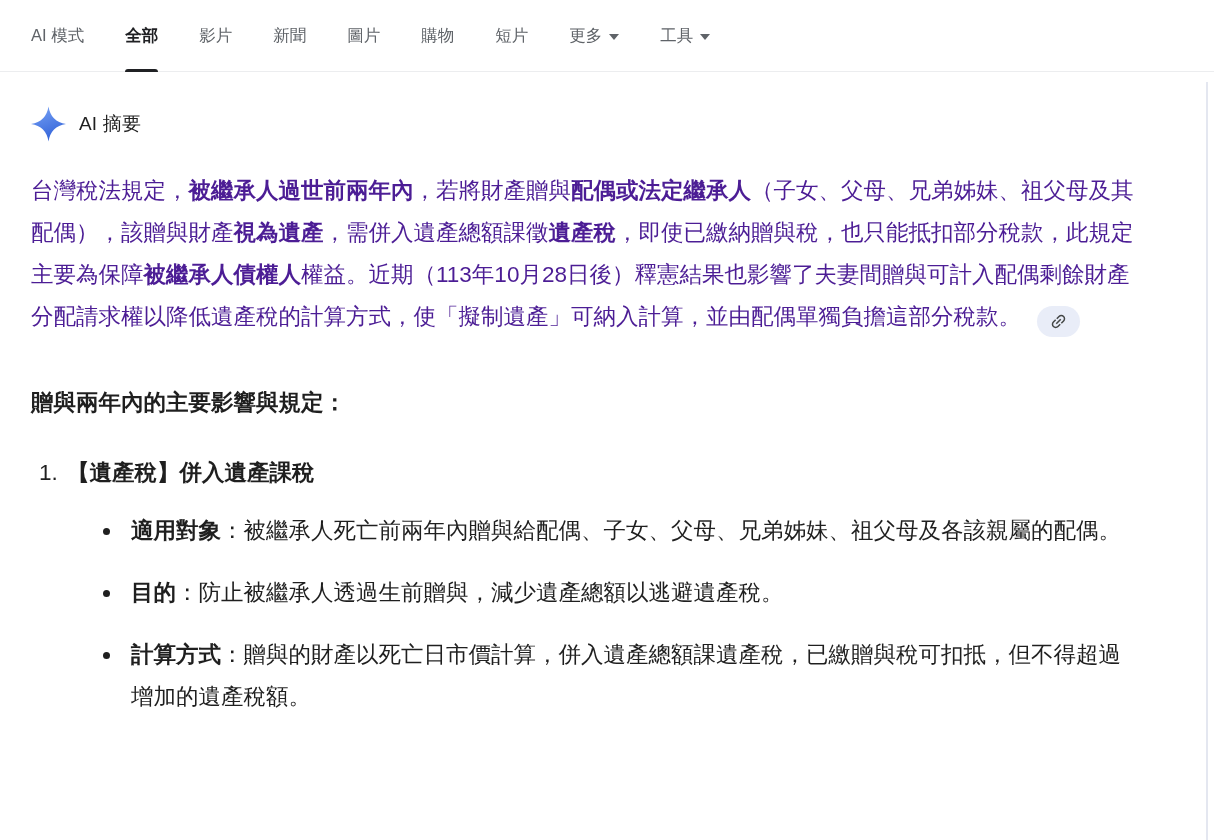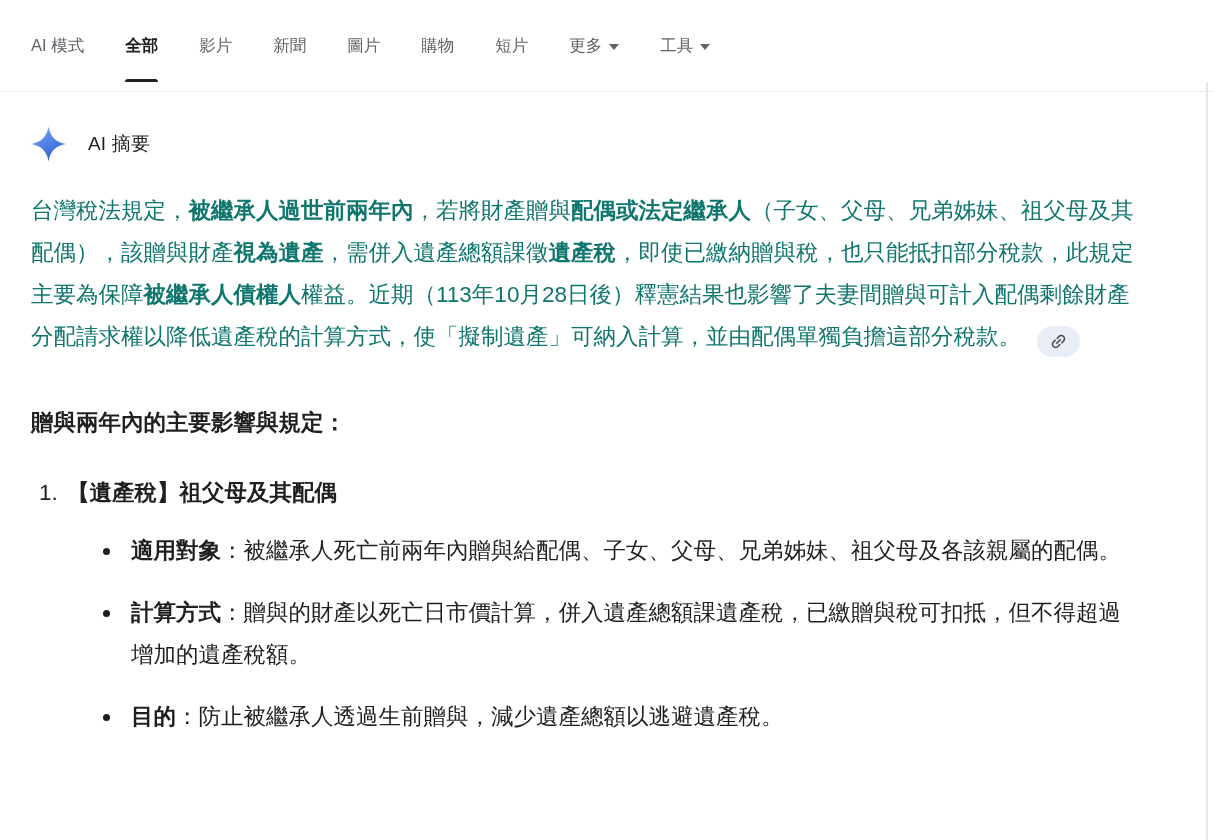--- a/index.html
+++ b/index.html
@@ -6,21 +6,21 @@
   html, body {
     width: 1214px; height: 840px;
     background: #ffffff;
     font-family: "Liberation Sans", sans-serif;
     color: #1f1f1f;
     overflow: hidden;
   }
   
   .tabbar {
     position: relative;
-    height: 92px;
+    height: 72px;
     display: flex;
     align-items: center;
     gap: 41px;
     padding: 0 0 0 31px;
     border-bottom: 1px solid #ecedef;
   }
   .tab {
     position: relative;
     height: 72px;
     display: flex;
@@ -54,34 +54,34 @@
     width: 2px;
     background: #e4e7f0;
   }
   
   .content {
     padding: 30px 78px 0 31px;
   }
   .ai-header {
     display: flex;
     align-items: center;
-    gap: 22px;
+    gap: 13px;
     height: 44px;
   }
   .ai-header .title {
     font-size: 19px;
     color: #1f1f1f;
     letter-spacing: .2px;
   }
   .sparkle { width: 35px; height: 38px; display: block; }
   .para {
     margin-top: 24px;
     font-size: 22.5px;
     line-height: 42px;
-    color: #0f766e;
+    color: #4c1d95;
     text-align: left;
   }
   .b { font-weight: 700; }
   .link-pill {
     display: inline-flex;
     align-items: center;
     justify-content: center;
     width: 43px; height: 31px;
     border-radius: 16px;
     background: #e9edf8;
@@ -188,32 +188,32 @@
       <svg width="19" height="19" viewBox="0 0 24 24" aria-hidden="true">
         <path fill="#444746" d="M3.9 12c0-1.71 1.39-3.1 3.1-3.1h4V7H7c-2.76 0-5 2.24-5 5s2.24 5 5 5h4v-1.9H7c-1.71 0-3.1-1.39-3.1-3.1zM8 13h8v-2H8v2zm9-6h-4v1.9h4c1.71 0 3.1 1.39 3.1 3.1s-1.39 3.1-3.1 3.1h-4V17h4c2.76 0 5-2.24 5-5s-2.24-5-5-5z"></path>
       </svg>
     </button></p>
 
   <h2 class="section-heading">贈與兩年內的主要影響與規定：</h2>
 
   <div class="olist">
     <div class="olist-item">
       <span class="num">1.</span>
-      <span class="otitle">【遺產稅】祖父母及其配偶</span>
+      <span class="otitle">【遺產稅】併入遺產課稅</span>
     </div>
   </div>
 
   <div class="bullets">
     <div class="bullet-item">
       <span class="marker"></span>
       <span class="btext"><span class="b">適用對象</span><span>：被繼承人死亡前兩年內贈與給配偶、子女、父母、兄弟姊妹、祖父母及各該親屬的配偶。</span></span>
     </div>
     <div class="bullet-item">
       <span class="marker"></span>
-      <span class="btext"><span class="b">計算方式</span><span>：贈與的財產以死亡日市價計算，併入遺產總額課遺產稅，已繳贈與稅可扣抵，但不得超過增加的遺產稅額。</span></span>
+      <span class="btext"><span class="b">目的</span><span>：防止被繼承人透過生前贈與，減少遺產總額以逃避遺產稅。</span></span>
     </div>
     <div class="bullet-item">
       <span class="marker"></span>
-      <span class="btext"><span class="b">目的</span><span>：防止被繼承人透過生前贈與，減少遺產總額以逃避遺產稅。</span></span>
+      <span class="btext"><span class="b">計算方式</span><span>：贈與的財產以死亡日市價計算，併入遺產總額課遺產稅，已繳贈與稅可扣抵，但不得超過增加的遺產稅額。</span></span>
     </div>
   </div>
 
 </main>
 
 </body></html>

